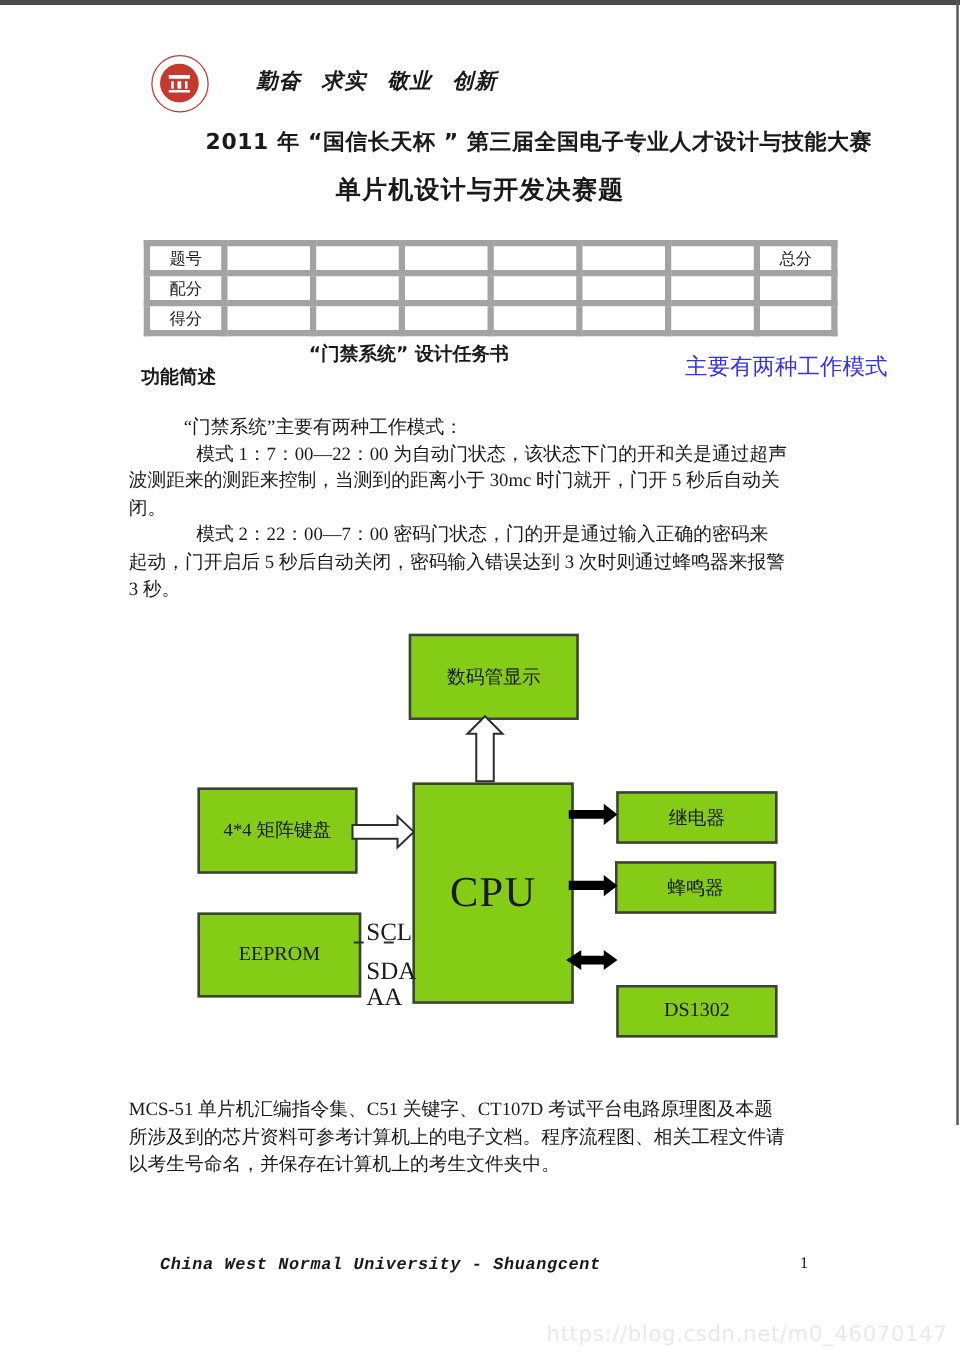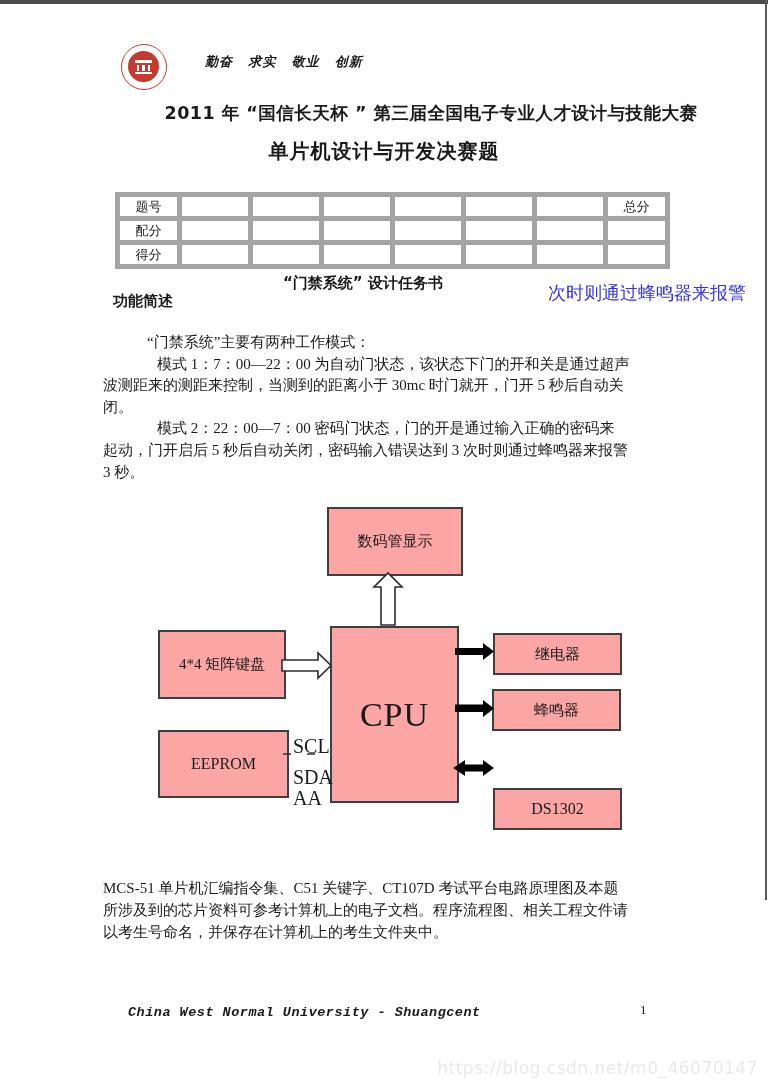--- a/index.html
+++ b/index.html
@@ -14,42 +14,42 @@
 
   
   .logo{left:121px;top:44px;width:44px;height:44px;border:1.5px solid #c43a2e;border-radius:50%;}
   .logo-core{position:absolute;left:6px;top:6px;width:31px;height:31px;background:#c43a2e;border-radius:50%;}
   .logo-core div{position:absolute;background:#ffffff;}
   .lg-roof{left:7px;top:9px;width:17px;height:2.5px;}
   .lg-c1{left:8.5px;top:13.5px;width:2.5px;height:6px;}
   .lg-c2{left:14px;top:13.5px;width:2.5px;height:6px;}
   .lg-c3{left:19.5px;top:13.5px;width:2.5px;height:6px;}
   .lg-base{left:7px;top:21px;width:17px;height:2px;}
-  .motto{left:205px;top:53px;font-size:13px;font-weight:bold;font-style:italic;word-spacing:11px;letter-spacing:1px;}
+  .motto{left:205px;top:53px;font-size:17px;font-weight:bold;font-style:italic;word-spacing:11px;letter-spacing:1px;}
   .title1{left:0;top:101px;width:768px;text-align:center;font-family:"DejaVu Sans",sans-serif;font-weight:bold;font-size:17.5px;letter-spacing:0.5px;margin-left:47px;}
   .title2{left:12px;top:138px;width:744px;text-align:center;font-family:"DejaVu Sans",sans-serif;font-weight:bold;font-size:20px;letter-spacing:1px;}
 
   
   .score{left:115px;top:192px;width:552px;border-collapse:collapse;table-layout:fixed;}
   .score td{border:5px solid #a3a3a3;height:19px;font-size:13px;text-align:center;padding:0;}
   .score{border:2px solid #1c1c1c;}
   .c-head{width:62px;} .c-mid{width:71px;} .c-last{width:62px;}
 
   
-  .task-heading{left:247px;top:274px;font-family:"DejaVu Sans",sans-serif;font-weight:bold;font-size:15px;margin-left:36px;}
+  .task-heading{left:247px;top:274px;font-family:"DejaVu Sans",sans-serif;font-weight:bold;font-size:15px;}
   .buy-link{left:548px;top:281px;font-size:18px;color:#3232f0;cursor:pointer;}
   .section-title{left:113px;top:292px;font-family:"DejaVu Sans",sans-serif;font-weight:bold;font-size:15px;}
 
   
   .bodytext{left:103px;top:332px;font-size:15px;line-height:21.6px;}
   .bodytext div{white-space:nowrap;}
   .ind-a{padding-left:44px;} .ind-b{padding-left:54px;}
 
   
-  .dbox{border:2px solid #3f3f3f;display:flex;align-items:center;justify-content:center;font-size:15px;background:#fca5a5;}
+  .dbox{border:2px solid #3f3f3f;display:flex;align-items:center;justify-content:center;font-size:15px;background:#84cc16;}
   .b-display{left:327px;top:507px;width:132px;height:65px;}
   .b-keyboard{left:158px;top:630px;width:124px;height:65px;}
   .b-cpu{left:330px;top:626px;width:125px;height:173px;font-size:34px;letter-spacing:1px;}
   .b-eeprom{left:158px;top:730px;width:127px;height:64px;font-size:16px;}
   .b-relay{left:493px;top:633px;width:125px;height:38px;}
   .b-buzzer{left:492px;top:689px;width:125px;height:38px;}
   .b-rtc{left:493px;top:750px;width:125px;height:38px;font-size:16px;margin-top:38px;}
   .pin{font-size:20px;}
   .p-scl{left:293px;top:735px;} .p-sda{left:293px;top:766px;} .p-aa{left:293px;top:787px;}
   .arrows{left:0;top:0;pointer-events:none;}
@@ -123,21 +123,21 @@
       <td></td>
           <td></td>
       <td></td>
           <td></td>
       <td></td>
     </tr>
   </tbody>
     </table>
 
   <div class="abs task-heading">“门禁系统” 设计任务书</div>
-  <div class="abs buy-link">次时则通过蜂鸣器来报警</div>
+  <div class="abs buy-link">主要有两种工作模式</div>
   <div class="abs section-title">功能简述</div>
 
   <div class="abs bodytext">
     <div class="ind-a">“门禁系统”主要有两种工作模式：</div>
     <div class="ind-b">模式 1：7：00—22：00 为自动门状态，该状态下门的开和关是通过超声</div>
     <div>波测距来的测距来控制，当测到的距离小于 30mc 时门就开，门开 5 秒后自动关</div>
     <div>闭。</div>
     <div class="ind-b">模式 2：22：00—7：00 密码门状态，门的开是通过输入正确的密码来</div>
     <div>起动，门开启后 5 秒后自动关闭，密码输入错误达到 3 次时则通过蜂鸣器来报警</div>
     <div>3 秒。</div>

